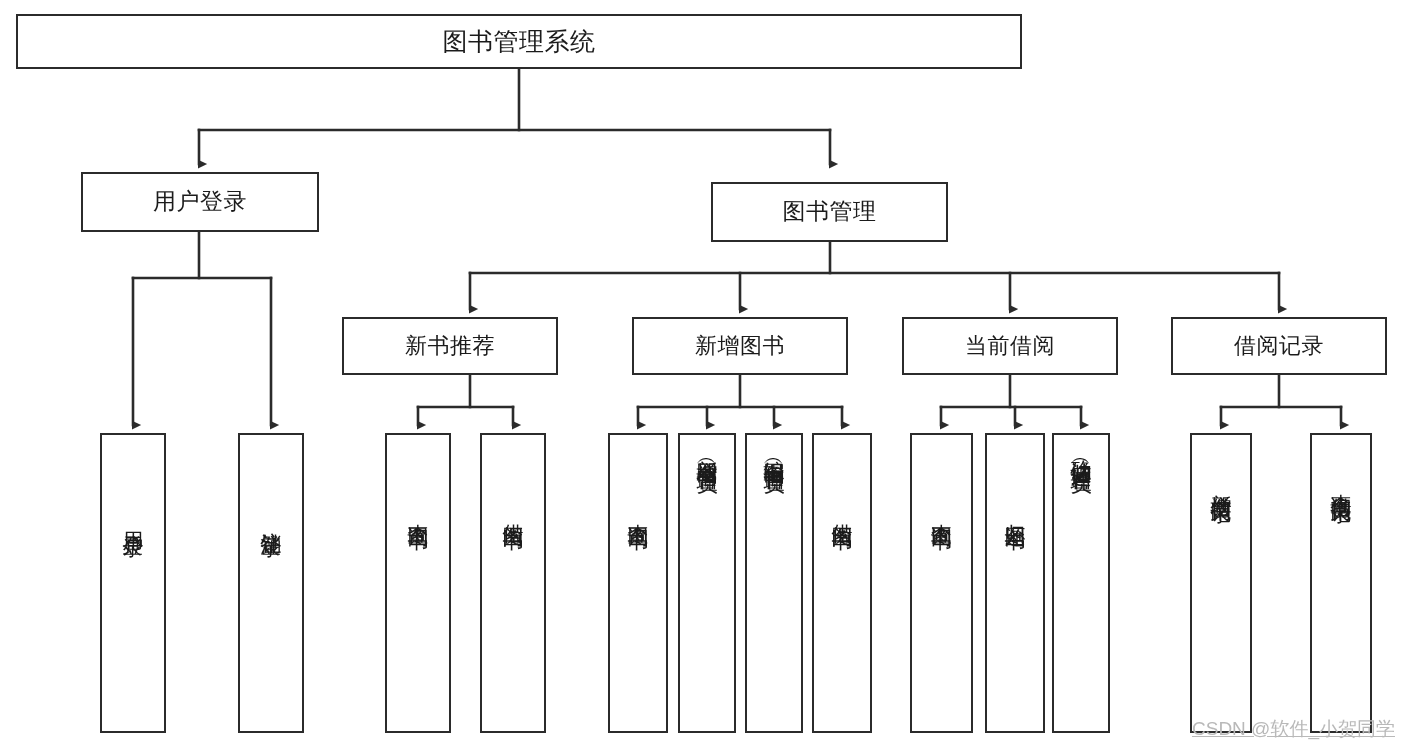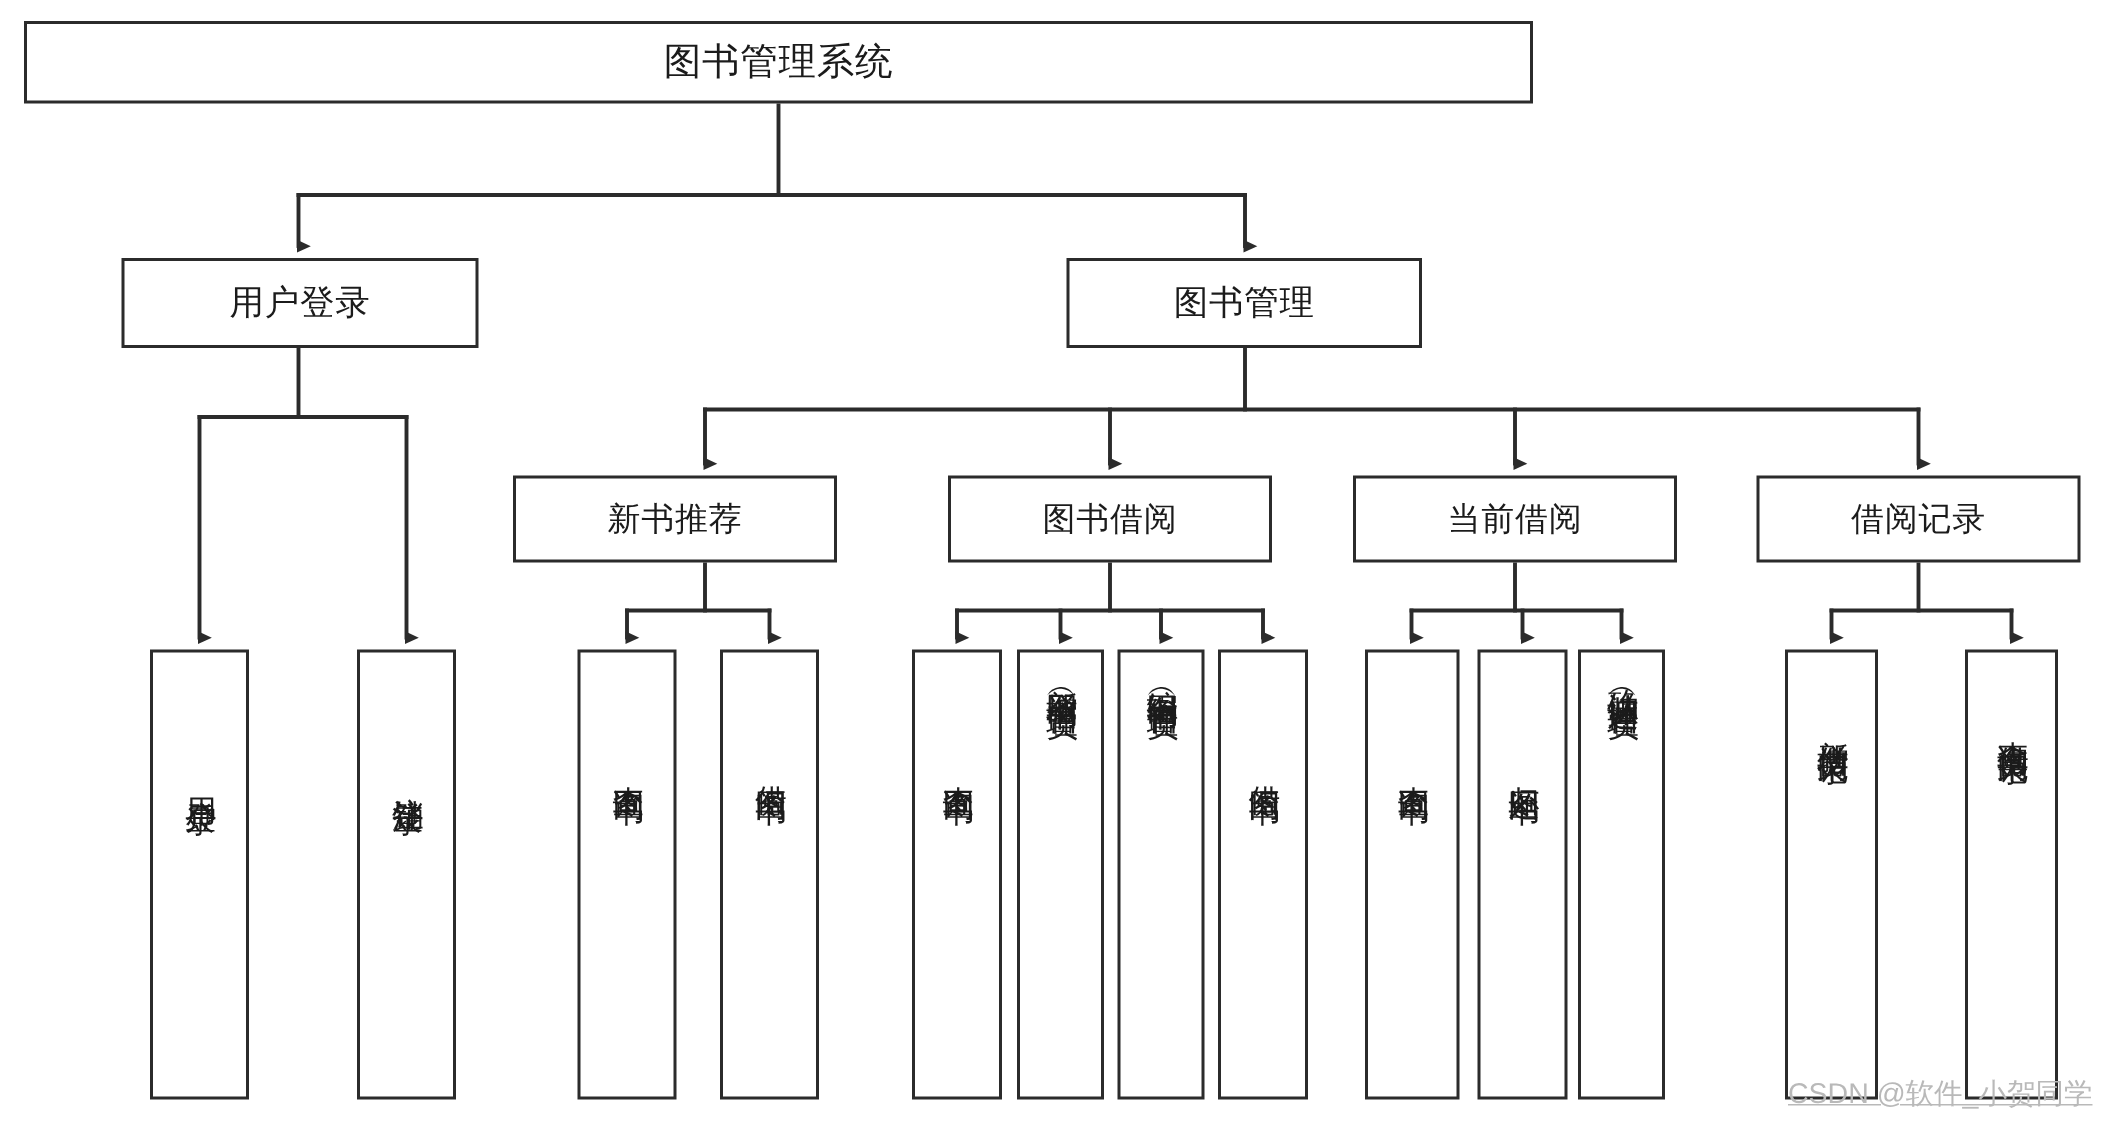--- a/index.html
+++ b/index.html
@@ -138,29 +138,29 @@
     </g>
   </svg>
 
   <div class="node-box horiz lvl0" style="left:16px; top:14px; width:1006px; height:55px;">
     <span class="node-label">图书管理系统</span>
   </div>
 
   <div class="node-box horiz lvl1" style="left:81px; top:172px; width:238px; height:60px;">
     <span class="node-label">用户登录</span>
   </div>
-  <div class="node-box horiz lvl1" style="left:711px; top:172px; width:237px; height:60px;">
+  <div class="node-box horiz lvl1" style="left:711px; top:182px; width:237px; height:60px;">
     <span class="node-label">图书管理</span>
   </div>
 
   <div class="node-box horiz lvl2" style="left:342px; top:317px; width:216px; height:58px;">
     <span class="node-label">新书推荐</span>
   </div>
   <div class="node-box horiz lvl2" style="left:632px; top:317px; width:216px; height:58px;">
-    <span class="node-label">图书借阅</span>
+    <span class="node-label">新增图书</span>
   </div>
   <div class="node-box horiz lvl2" style="left:902px; top:317px; width:216px; height:58px;">
     <span class="node-label">当前借阅</span>
   </div>
   <div class="node-box horiz lvl2" style="left:1171px; top:317px; width:216px; height:58px;">
     <span class="node-label">借阅记录</span>
   </div>
 
   <div class="node-box vert leaf" style="left:100px; top:433px; width:66px; height:300px; padding-top:80px;">
     <span class="node-label">用户登录</span>

